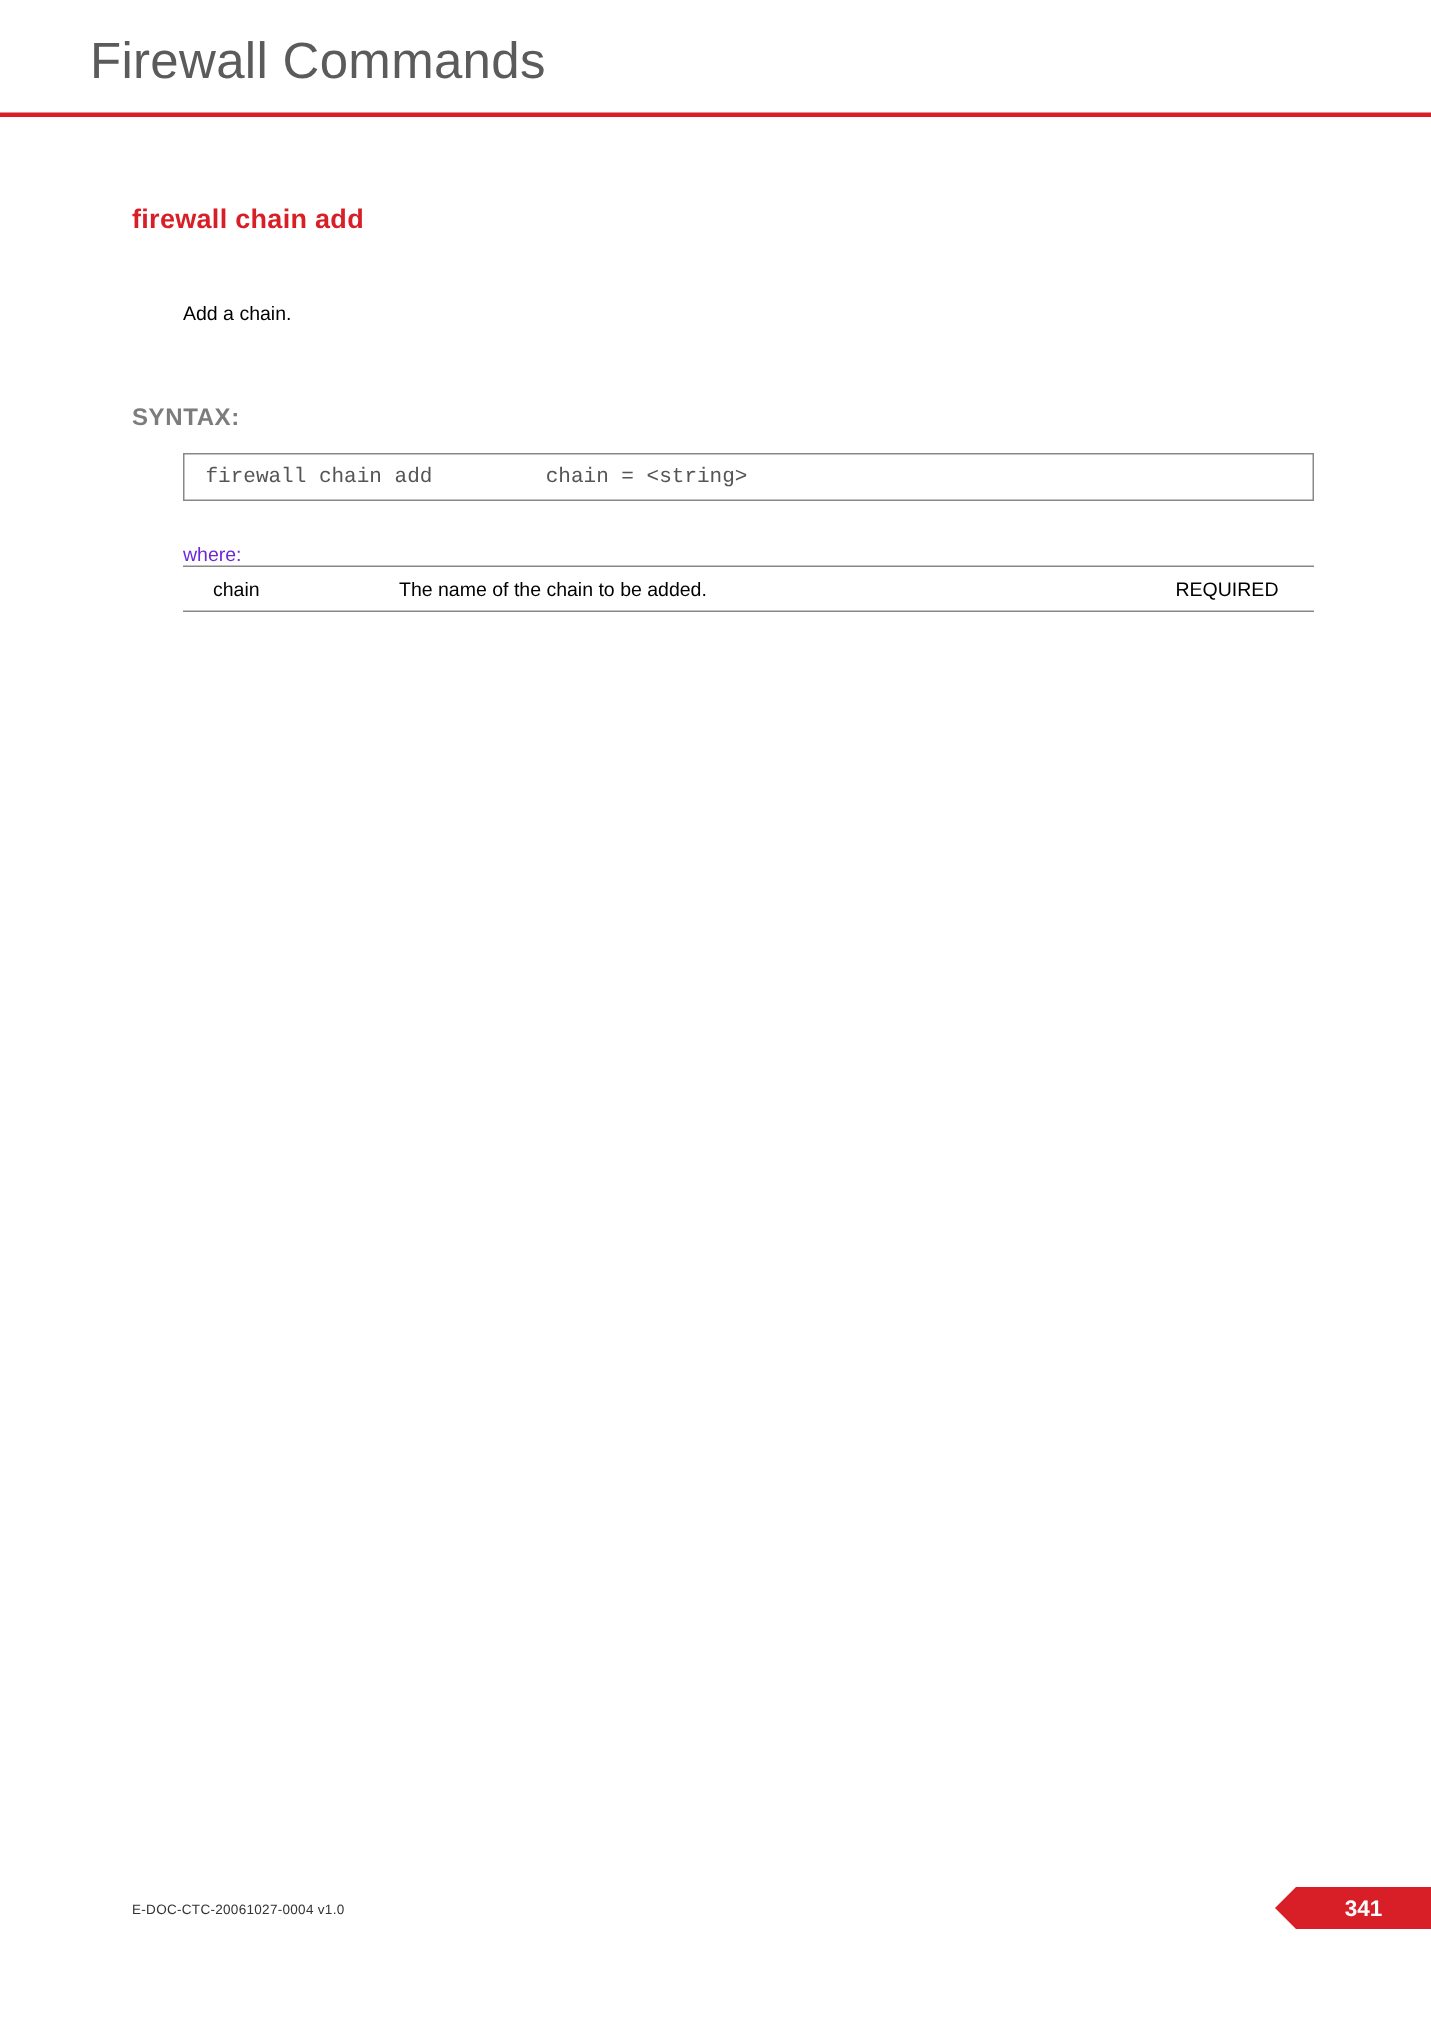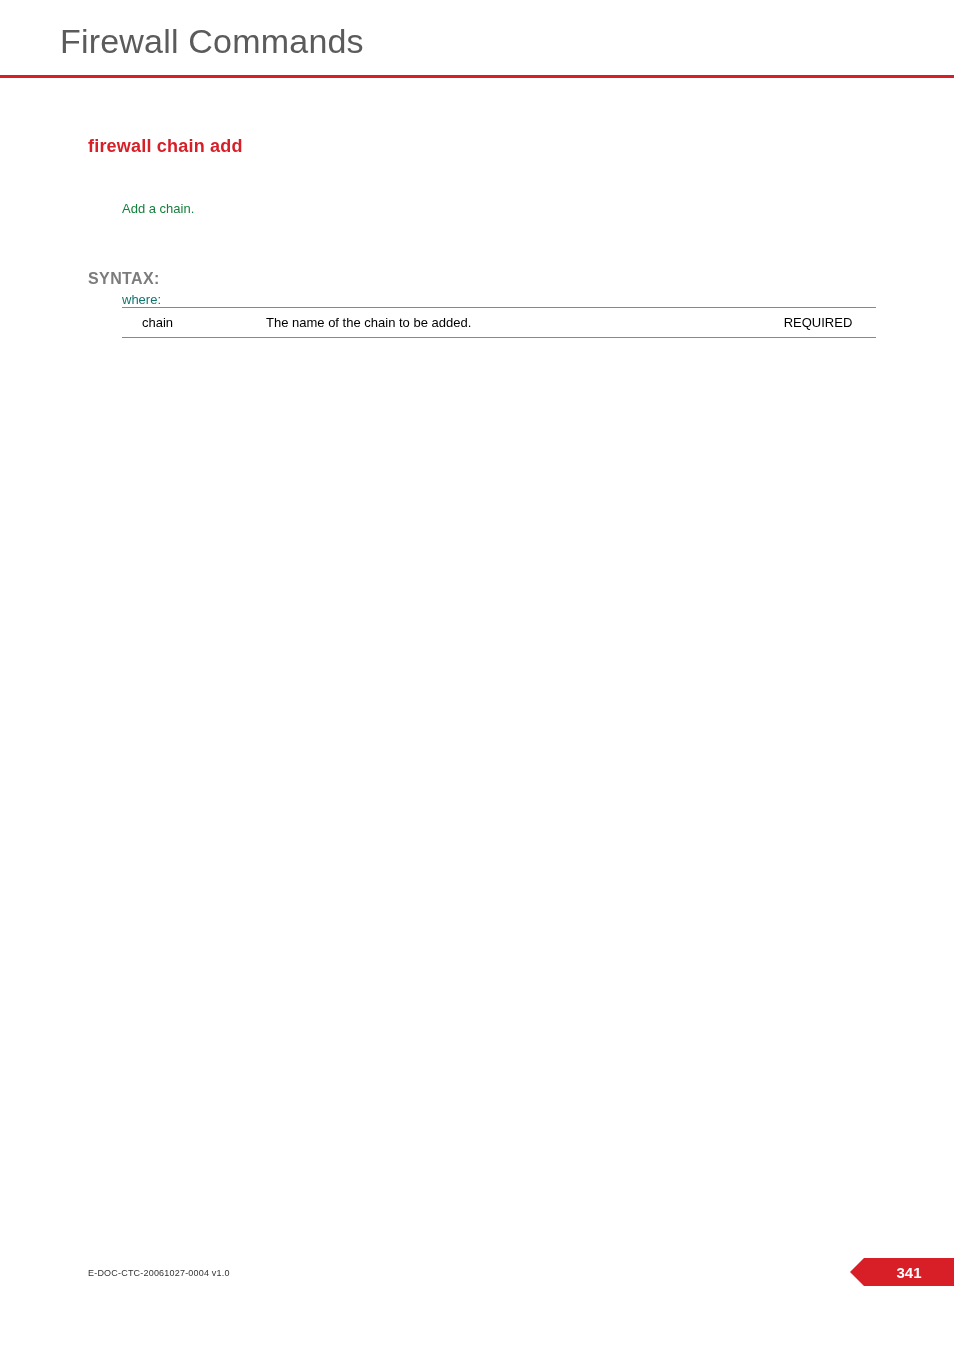--- a/index.html
+++ b/index.html
@@ -31,45 +31,45 @@
   .command-title {
     font-size: 18px;
     font-weight: bold;
     color: #d81f27;
     letter-spacing: 0.2px;
   }
   .description {
     margin-top: 44px;
     margin-left: 34px;
     font-size: 13px;
-    color: #15803d;
+    color: #000000;
   }
   .section-label {
     margin-top: 54px;
     font-size: 16px;
     font-weight: bold;
     color: #7c7c7c;
     letter-spacing: 0.4px;
   }
   .syntax-box {
     margin-top: 14px;
     margin-left: 34px;
     border: 1px solid #888;
     padding: 7px 14px;
     font-family: "Courier New", Courier, monospace;
     font-size: 14px;
     color: #555;
     width: 754px;
   }
   .syntax-box .cmd { white-space: pre; }
   .where {
-    margin-top: 4px;
+    margin-top: 28px;
     margin-left: 34px;
     font-size: 13px;
-    color: #0f766e;
+    color: #6d28d9;
   }
   .param-table {
     margin-left: 34px;
     width: 754px;
     border-collapse: collapse;
     font-size: 13px;
   }
   .param-table td {
     border-top: 1px solid #888;
     border-bottom: 1px solid #888;
@@ -127,20 +127,23 @@
   <div class="header-title">Firewall Commands</div>
 </div>
 <div class="header-rule"></div>
 
 <div class="content">
   <div class="command-title">firewall chain add</div>
   <div class="description">Add a chain.</div>
 
   <div class="section-label">SYNTAX:</div>
 
+  <div class="syntax-box">
+    <span class="cmd">firewall chain add         chain = &lt;string&gt;</span>
+  </div>
 
   <div class="where">where:</div>
 
   <table class="param-table">
     <tbody>
         <tr>
       <td class="col-name">chain</td>
       <td class="col-desc">The name of the chain to be added.</td>
       <td class="col-req">REQUIRED</td>
     </tr>

